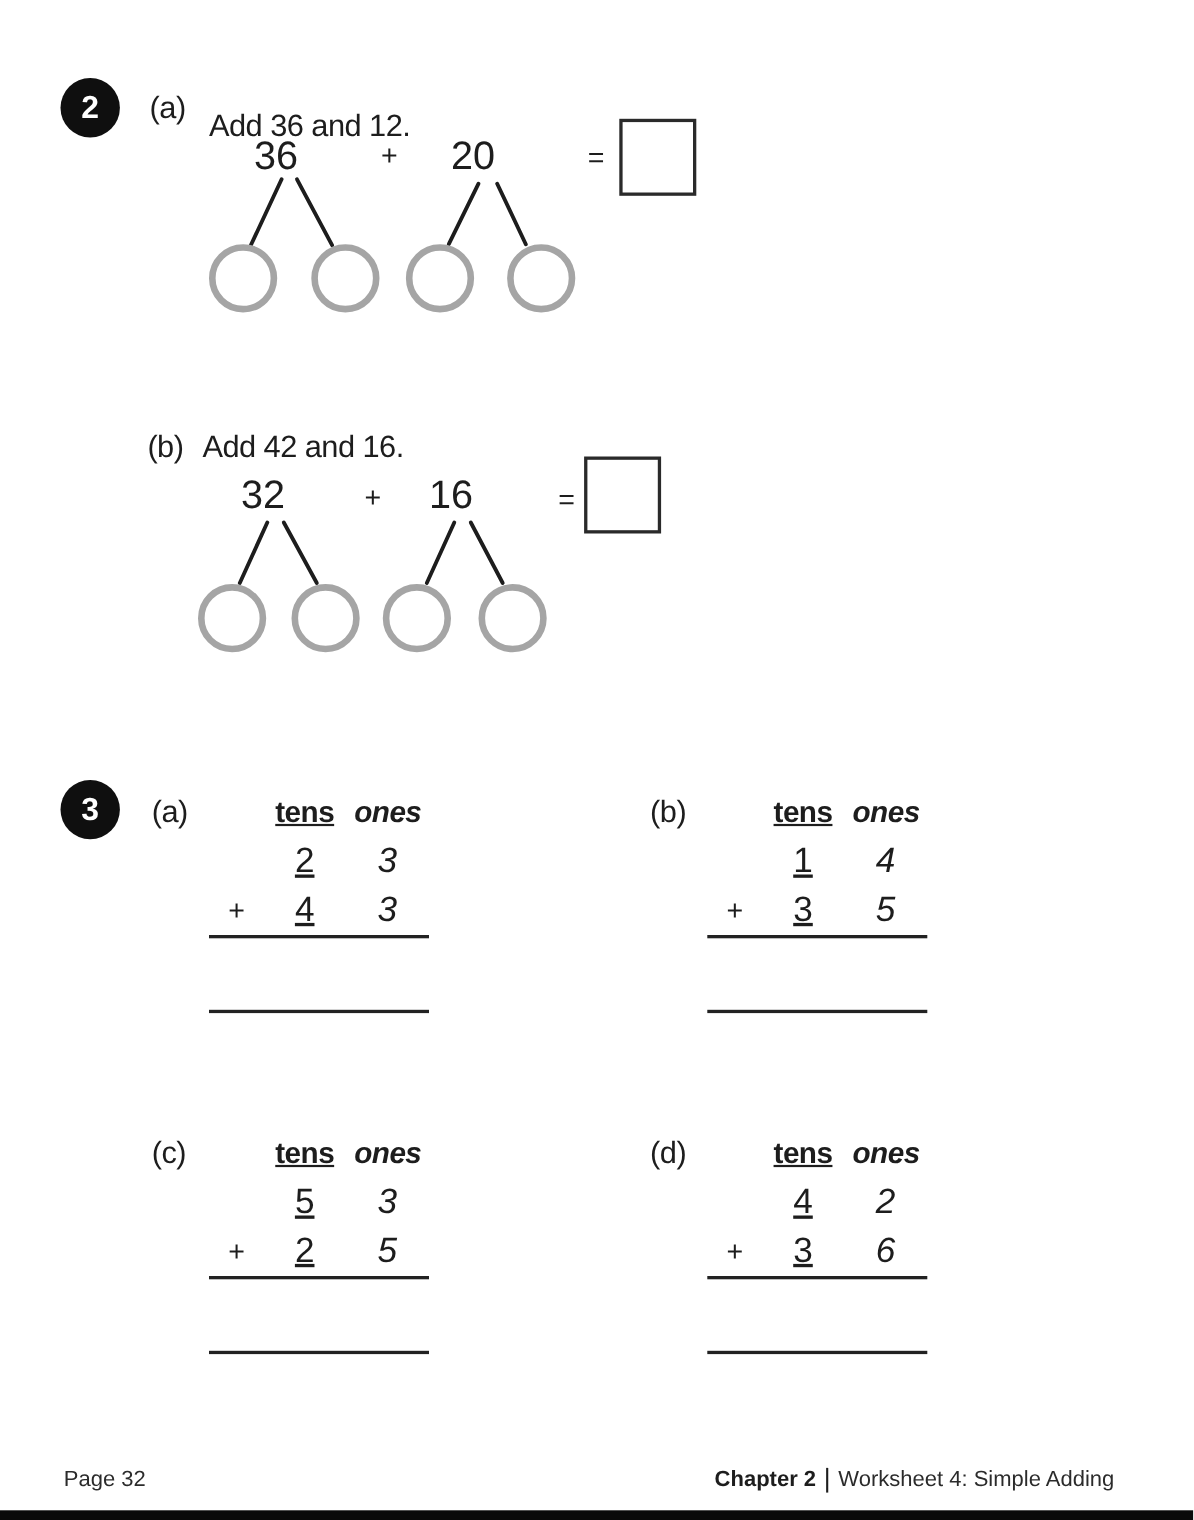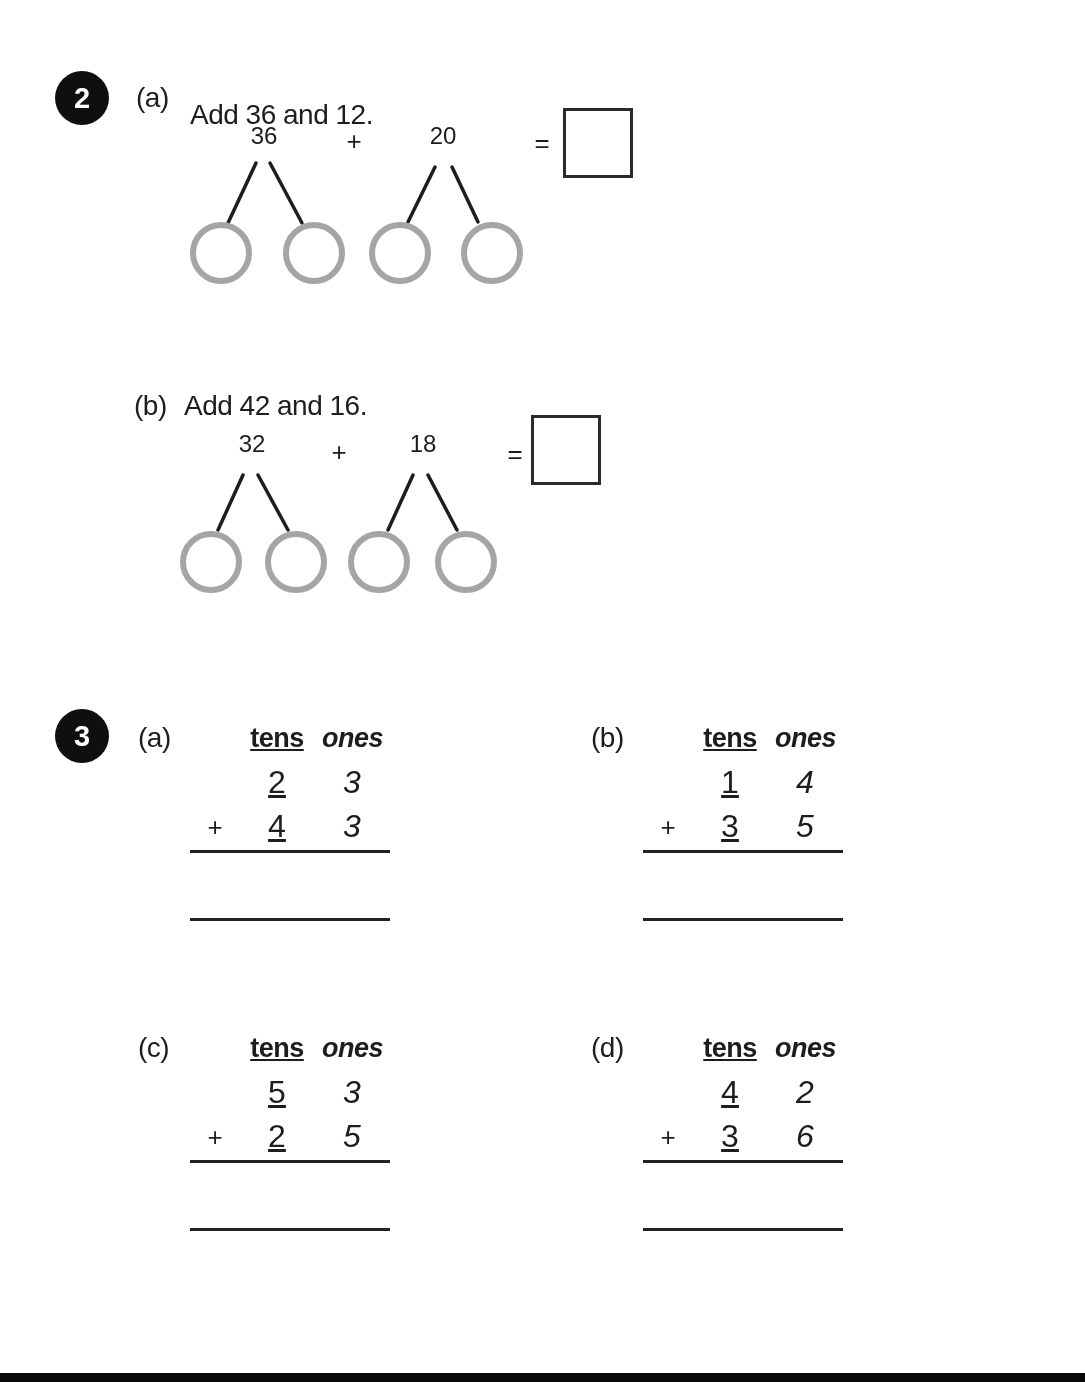--- a/index.html
+++ b/index.html
@@ -18,22 +18,22 @@
   }
   .abs{position:absolute;line-height:1;}
   .badge{
     position:absolute;width:54px;height:54px;border-radius:50%;
     background:#0f0f0f;color:#ffffff;font-weight:bold;font-size:29px;
     display:flex;align-items:center;justify-content:center;
   }
   .lbl{font-size:28px;letter-spacing:-0.5px;}
   .prompt{font-size:28px;letter-spacing:-0.5px;}
   .num{
-    position:absolute;width:66px;text-align:center;
-    font-size:24px;line-height:1;
+    position:absolute;width:66px;text-align:left;
+    font-size:36px;line-height:1;
   }
   .op{
     position:absolute;width:36px;text-align:center;
     font-size:26px;line-height:1;
   }
   .answer-box{
     position:absolute;width:64px;height:64px;
     border:3px solid #2a2a2a;background:#ffffff;
   }
   .bond-lines{position:absolute;}
@@ -96,21 +96,21 @@
   <div class="bond-circle" style="left:190px;top:222px;"></div>
   <div class="bond-circle" style="left:283px;top:222px;"></div>
   <div class="bond-circle" style="left:369px;top:222px;"></div>
   <div class="bond-circle" style="left:461px;top:222px;"></div>
 
   <span class="abs lbl" style="left:134px;top:392px;">(b)</span>
   <span class="abs prompt" style="left:184px;top:392px;">Add 42 and 16.</span>
 
   <span class="num" style="left:219px;top:432px;">32</span>
   <span class="op" style="left:321px;top:439px;">+</span>
-  <span class="num" style="left:390px;top:432px;">18</span>
+  <span class="num" style="left:390px;top:432px;">16</span>
   <span class="op" style="left:497px;top:441px;">=</span>
   <div class="answer-box" style="left:531px;top:415px;"></div>
 
   <svg class="bond-lines" style="left:170px;top:468px;" width="330" height="66" viewBox="0 0 330 66">
     <line x1="73" y1="7" x2="48" y2="62" stroke="#1d1d1d" stroke-width="3.5" stroke-linecap="round"></line>
     <line x1="88" y1="7" x2="118" y2="62" stroke="#1d1d1d" stroke-width="3.5" stroke-linecap="round"></line>
     <line x1="243" y1="7" x2="218" y2="62" stroke="#1d1d1d" stroke-width="3.5" stroke-linecap="round"></line>
     <line x1="258" y1="7" x2="287" y2="62" stroke="#1d1d1d" stroke-width="3.5" stroke-linecap="round"></line>
   </svg>
 
@@ -166,16 +166,24 @@
     <span class="cp-h col-ones">ones</span>
     <span class="cp-d col-tens row1">4</span>
     <span class="cp-d col-ones row1">2</span>
     <span class="cp-plus">+</span>
     <span class="cp-d col-tens row2">3</span>
     <span class="cp-d col-ones row2">6</span>
     <div class="cp-line cp-line1"></div>
     <div class="cp-line cp-line2"></div>
   </div>
 
+  <div class="footer">
+    <span>Page 32</span>
+    <span class="footer-right">
+      <span class="footer-chapter">Chapter 2</span>
+      <span class="footer-sep">|</span>
+      <span>Worksheet 4: Simple Adding</span>
+    </span>
+  </div>
 
   <div class="bottom-bar"></div>
 
 </div>
 
 </body></html>

